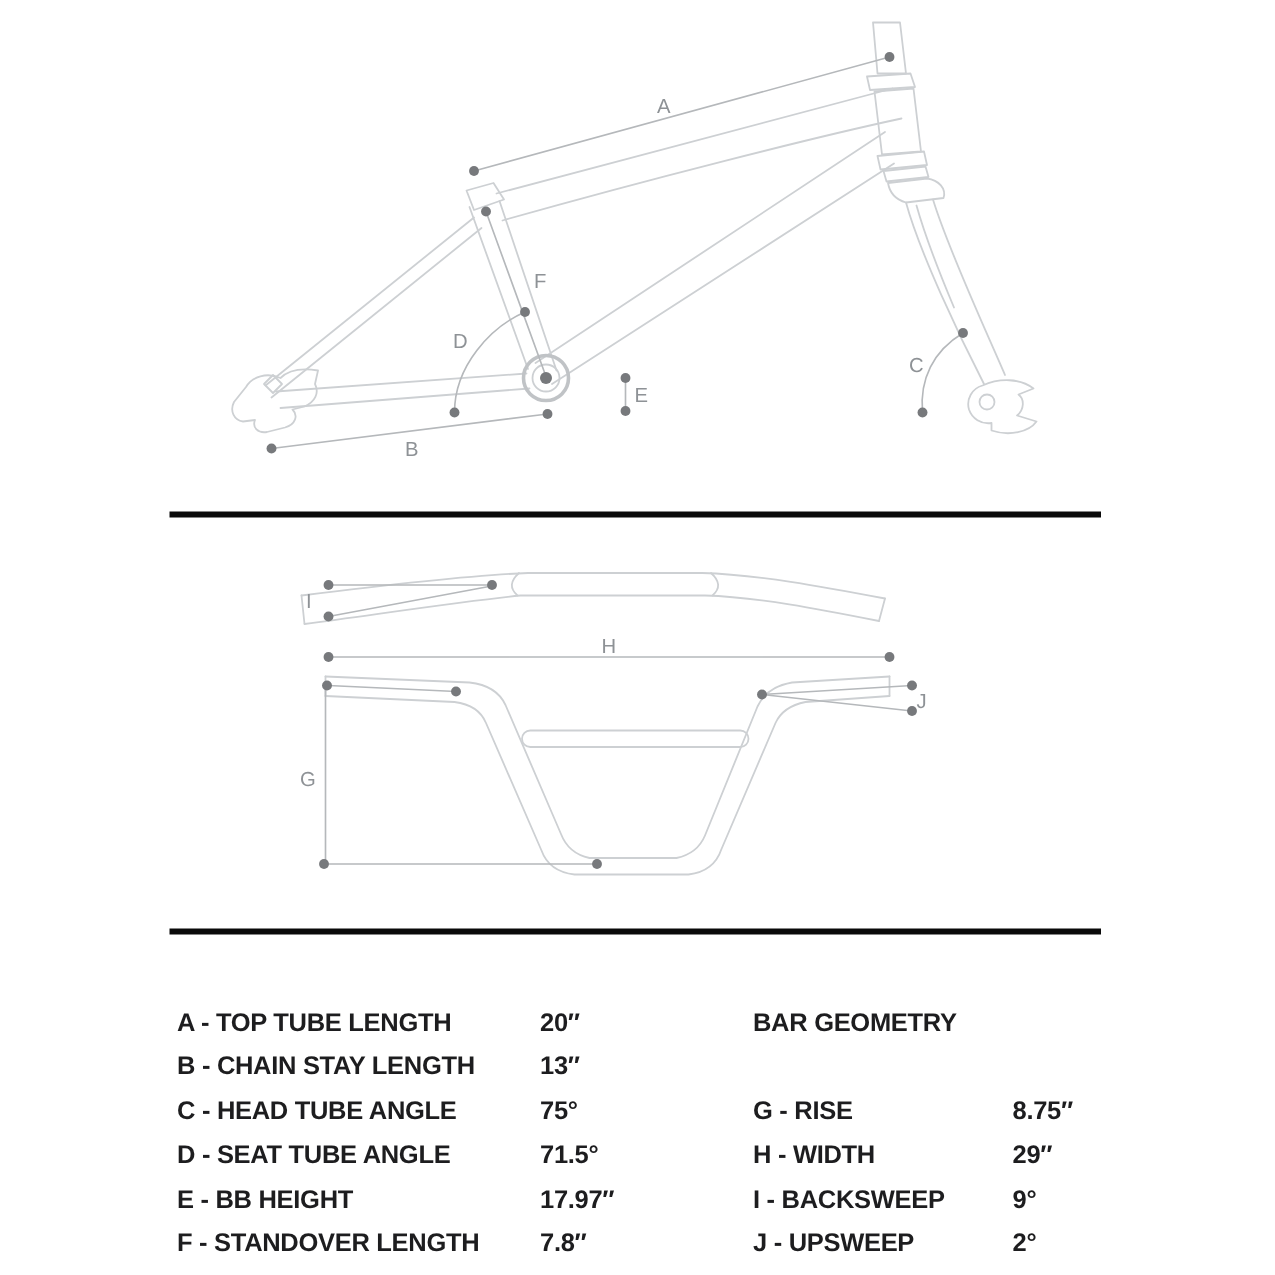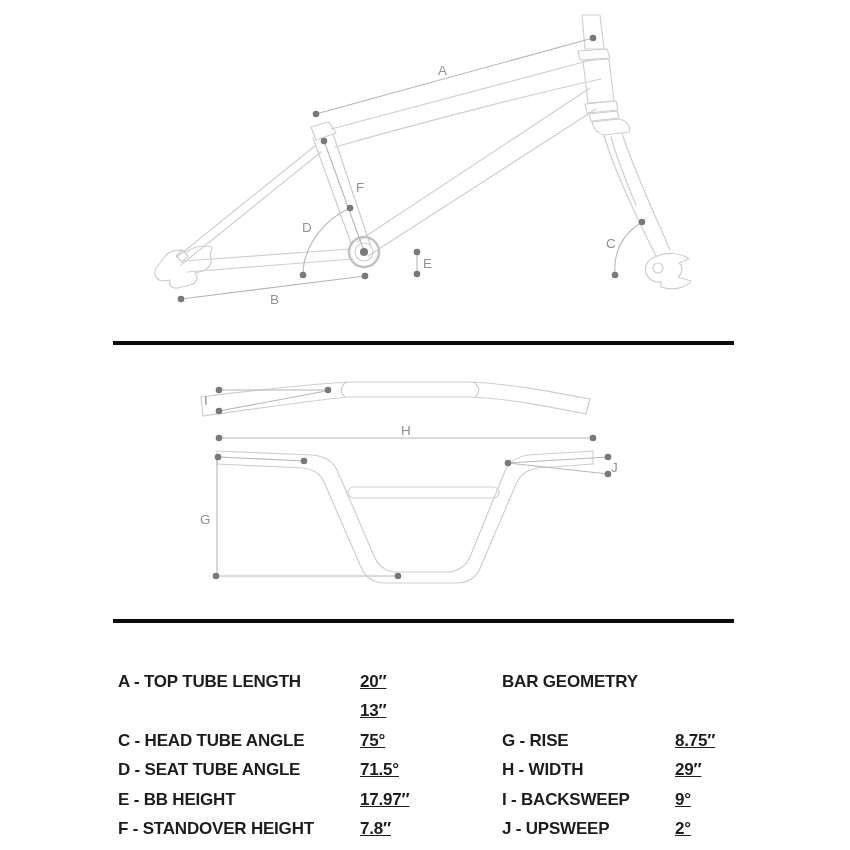--- a/index.html
+++ b/index.html
@@ -12,21 +12,21 @@
   .dim-label{fill:#8e9296;font-family:"Liberation Sans",sans-serif;font-size:13.5px;}
   .divider{position:absolute;left:113px;width:621px;height:4px;background:#0a0a0a;}
   #divider-top{top:341px;}
   #divider-bottom{top:619px;}
   .spec{position:absolute;color:#1d1d1f;font-weight:bold;font-size:17px;letter-spacing:-0.2px;}
   .spec-col{position:absolute;top:0;}
   #spec-area{position:absolute;top:667px;left:0;width:850px;height:186px;}
   #frame-col{left:118px;width:340px;}
   #bar-col{left:482px;width:300px;margin-left:20px;}
   .spec-row{position:relative;height:29.4px;line-height:29.4px;white-space:nowrap;}
-  .spec-row .val{position:absolute;top:0;text-decoration:underline;}
+  .spec-row .val{position:absolute;top:0;}
   #frame-col .val{left:242px;}
   #bar-col .val{left:173px;}
   .spec-header{height:29.4px;line-height:29.4px;}
   .spec-spacer{height:29.4px;}
 </style>
 </head>
 <body>
 
 <div id="page">
 
@@ -157,36 +157,37 @@
   <div class="divider" id="divider-bottom"></div>
 
   <div id="spec-area">
 
     <div class="spec spec-col" id="frame-col">
       <div class="spec-row">
         <span>A - TOP TUBE LENGTH</span>
         <span class="val">20″</span>
       </div>
       <div class="spec-row">
+        <span>B - CHAIN STAY LENGTH</span>
         <span class="val">13″</span>
       </div>
       <div class="spec-row">
         <span>C - HEAD TUBE ANGLE</span>
         <span class="val">75°</span>
       </div>
       <div class="spec-row">
         <span>D - SEAT TUBE ANGLE</span>
         <span class="val">71.5°</span>
       </div>
       <div class="spec-row">
         <span>E - BB HEIGHT</span>
         <span class="val">17.97″</span>
       </div>
       <div class="spec-row">
-        <span>F - STANDOVER HEIGHT</span>
+        <span>F - STANDOVER LENGTH</span>
         <span class="val">7.8″</span>
       </div>
     </div>
 
     <div class="spec spec-col" id="bar-col">
       <div class="spec-header">BAR GEOMETRY</div>
       <div class="spec-spacer"></div>
       <div class="spec-row">
         <span>G - RISE</span>
         <span class="val">8.75″</span>

